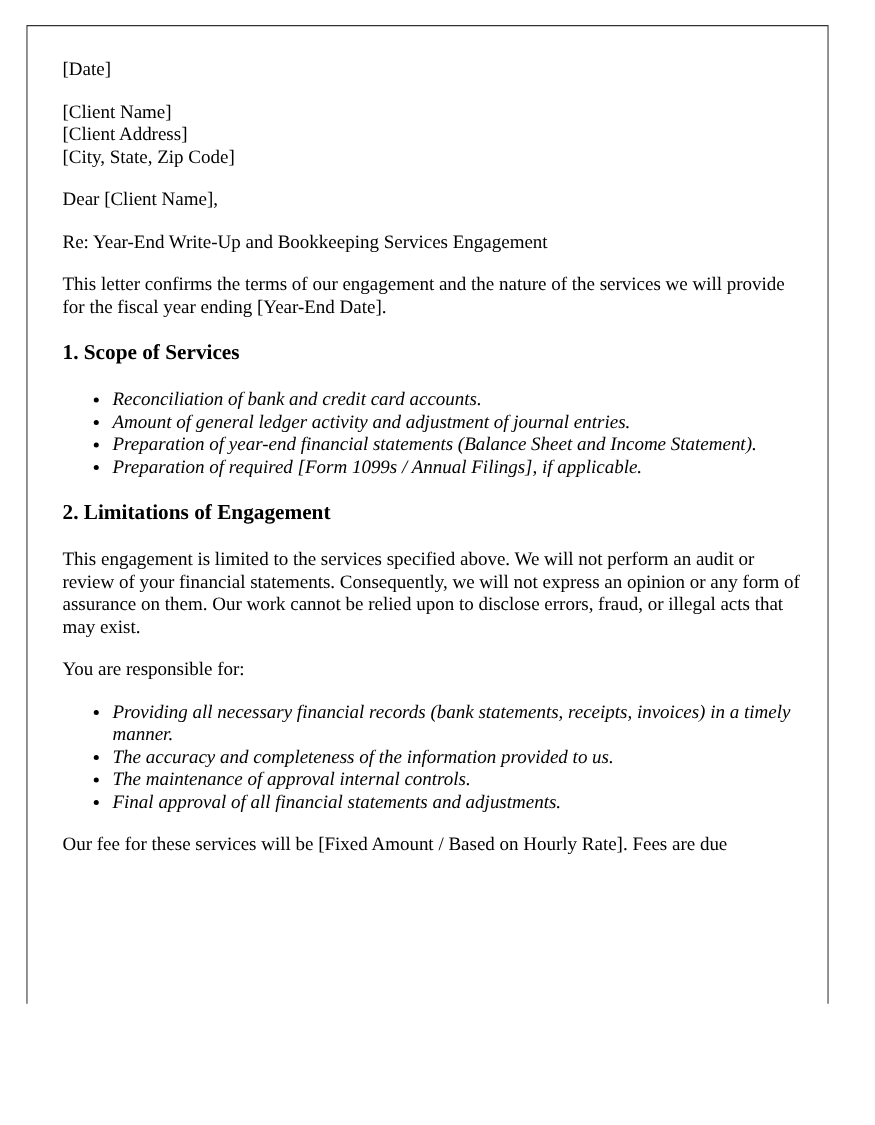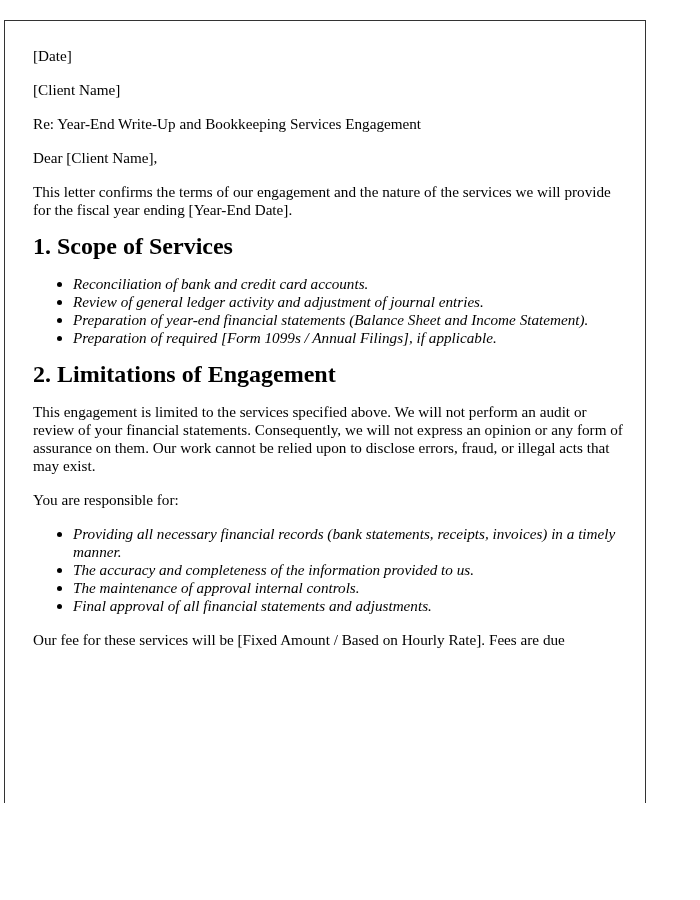--- a/index.html
+++ b/index.html
@@ -1,58 +1,60 @@
 <!DOCTYPE html>
 <html><head>
 <meta charset="utf-8">
 <style>
   html, body { margin:0; padding:0; background:#ffffff; }
   body { width:700px; height:900px; position:relative; overflow:hidden; }
   .viewport {
-    position:absolute; left:4px; top:20px; width:642px; height:783px;
+    position:absolute; left:21px; top:20px; width:642px; height:783px;
     overflow:hidden;
   }
   .page {
     box-sizing:border-box;
     width:642px; min-height:900px;
     border:1px solid #333333;
     padding:26px 28px 0 28px;
     font-family:"Liberation Serif", "DejaVu Serif", serif;
     font-size:15.2px; line-height:18px; color:#000000;
   }
   p { margin:0 0 16px 0; }
   .addr { margin:12px 0 16px 0;font-family:Liberation Serif, serif; }
   .addr div { line-height:18px; }
   h2 {
     font-family:"Liberation Serif", "DejaVu Serif", serif;
-    font-size:24px; font-weight:bold; margin:8px 0 18px 0; line-height:22px;
+    font-size:17px; font-weight:bold; margin:8px 0 18px 0; line-height:22px;
   }
   ul { margin:0 0 16px 0; padding-left:40px; }
   li { line-height:18px;font-style:italic; }
   .fixed-w { width:590px; }
 </style>
 </head>
 <body>
 
 <div class="viewport">
   <div class="page">
     <p>[Date]</p>
 
     <div class="addr">
       <div>[Client Name]</div>
+      <div>[Client Address]</div>
+      <div>[City, State, Zip Code]</div>
     </div>
 
+    <p>Dear [Client Name],</p>
     <p>Re: Year-End Write-Up and Bookkeeping Services Engagement</p>
-    <p>Dear [Client Name],</p>
     <p class="fixed-w">This letter confirms the terms of our engagement and the nature of the services we will provide for the fiscal year ending [Year-End Date].</p>
 
     <h2>1. Scope of Services</h2>
     <ul>
       <li>Reconciliation of bank and credit card accounts.</li>
-      <li>Review of general ledger activity and adjustment of journal entries.</li>
+      <li>Amount of general ledger activity and adjustment of journal entries.</li>
       <li>Preparation of year-end financial statements (Balance Sheet and Income Statement).</li>
       <li>Preparation of required [Form 1099s / Annual Filings], if applicable.</li>
     </ul>
 
     <h2>2. Limitations of Engagement</h2>
     <p class="fixed-w">This engagement is limited to the services specified above. We will not perform an audit or review of your financial statements. Consequently, we will not express an opinion or any form of assurance on them. Our work cannot be relied upon to disclose errors, fraud, or illegal acts that may exist.</p>
 
     <p>You are responsible for:</p>
     <ul class="fixed-w">
       <li>Providing all necessary financial records (bank statements, receipts, invoices) in a timely manner.</li>

